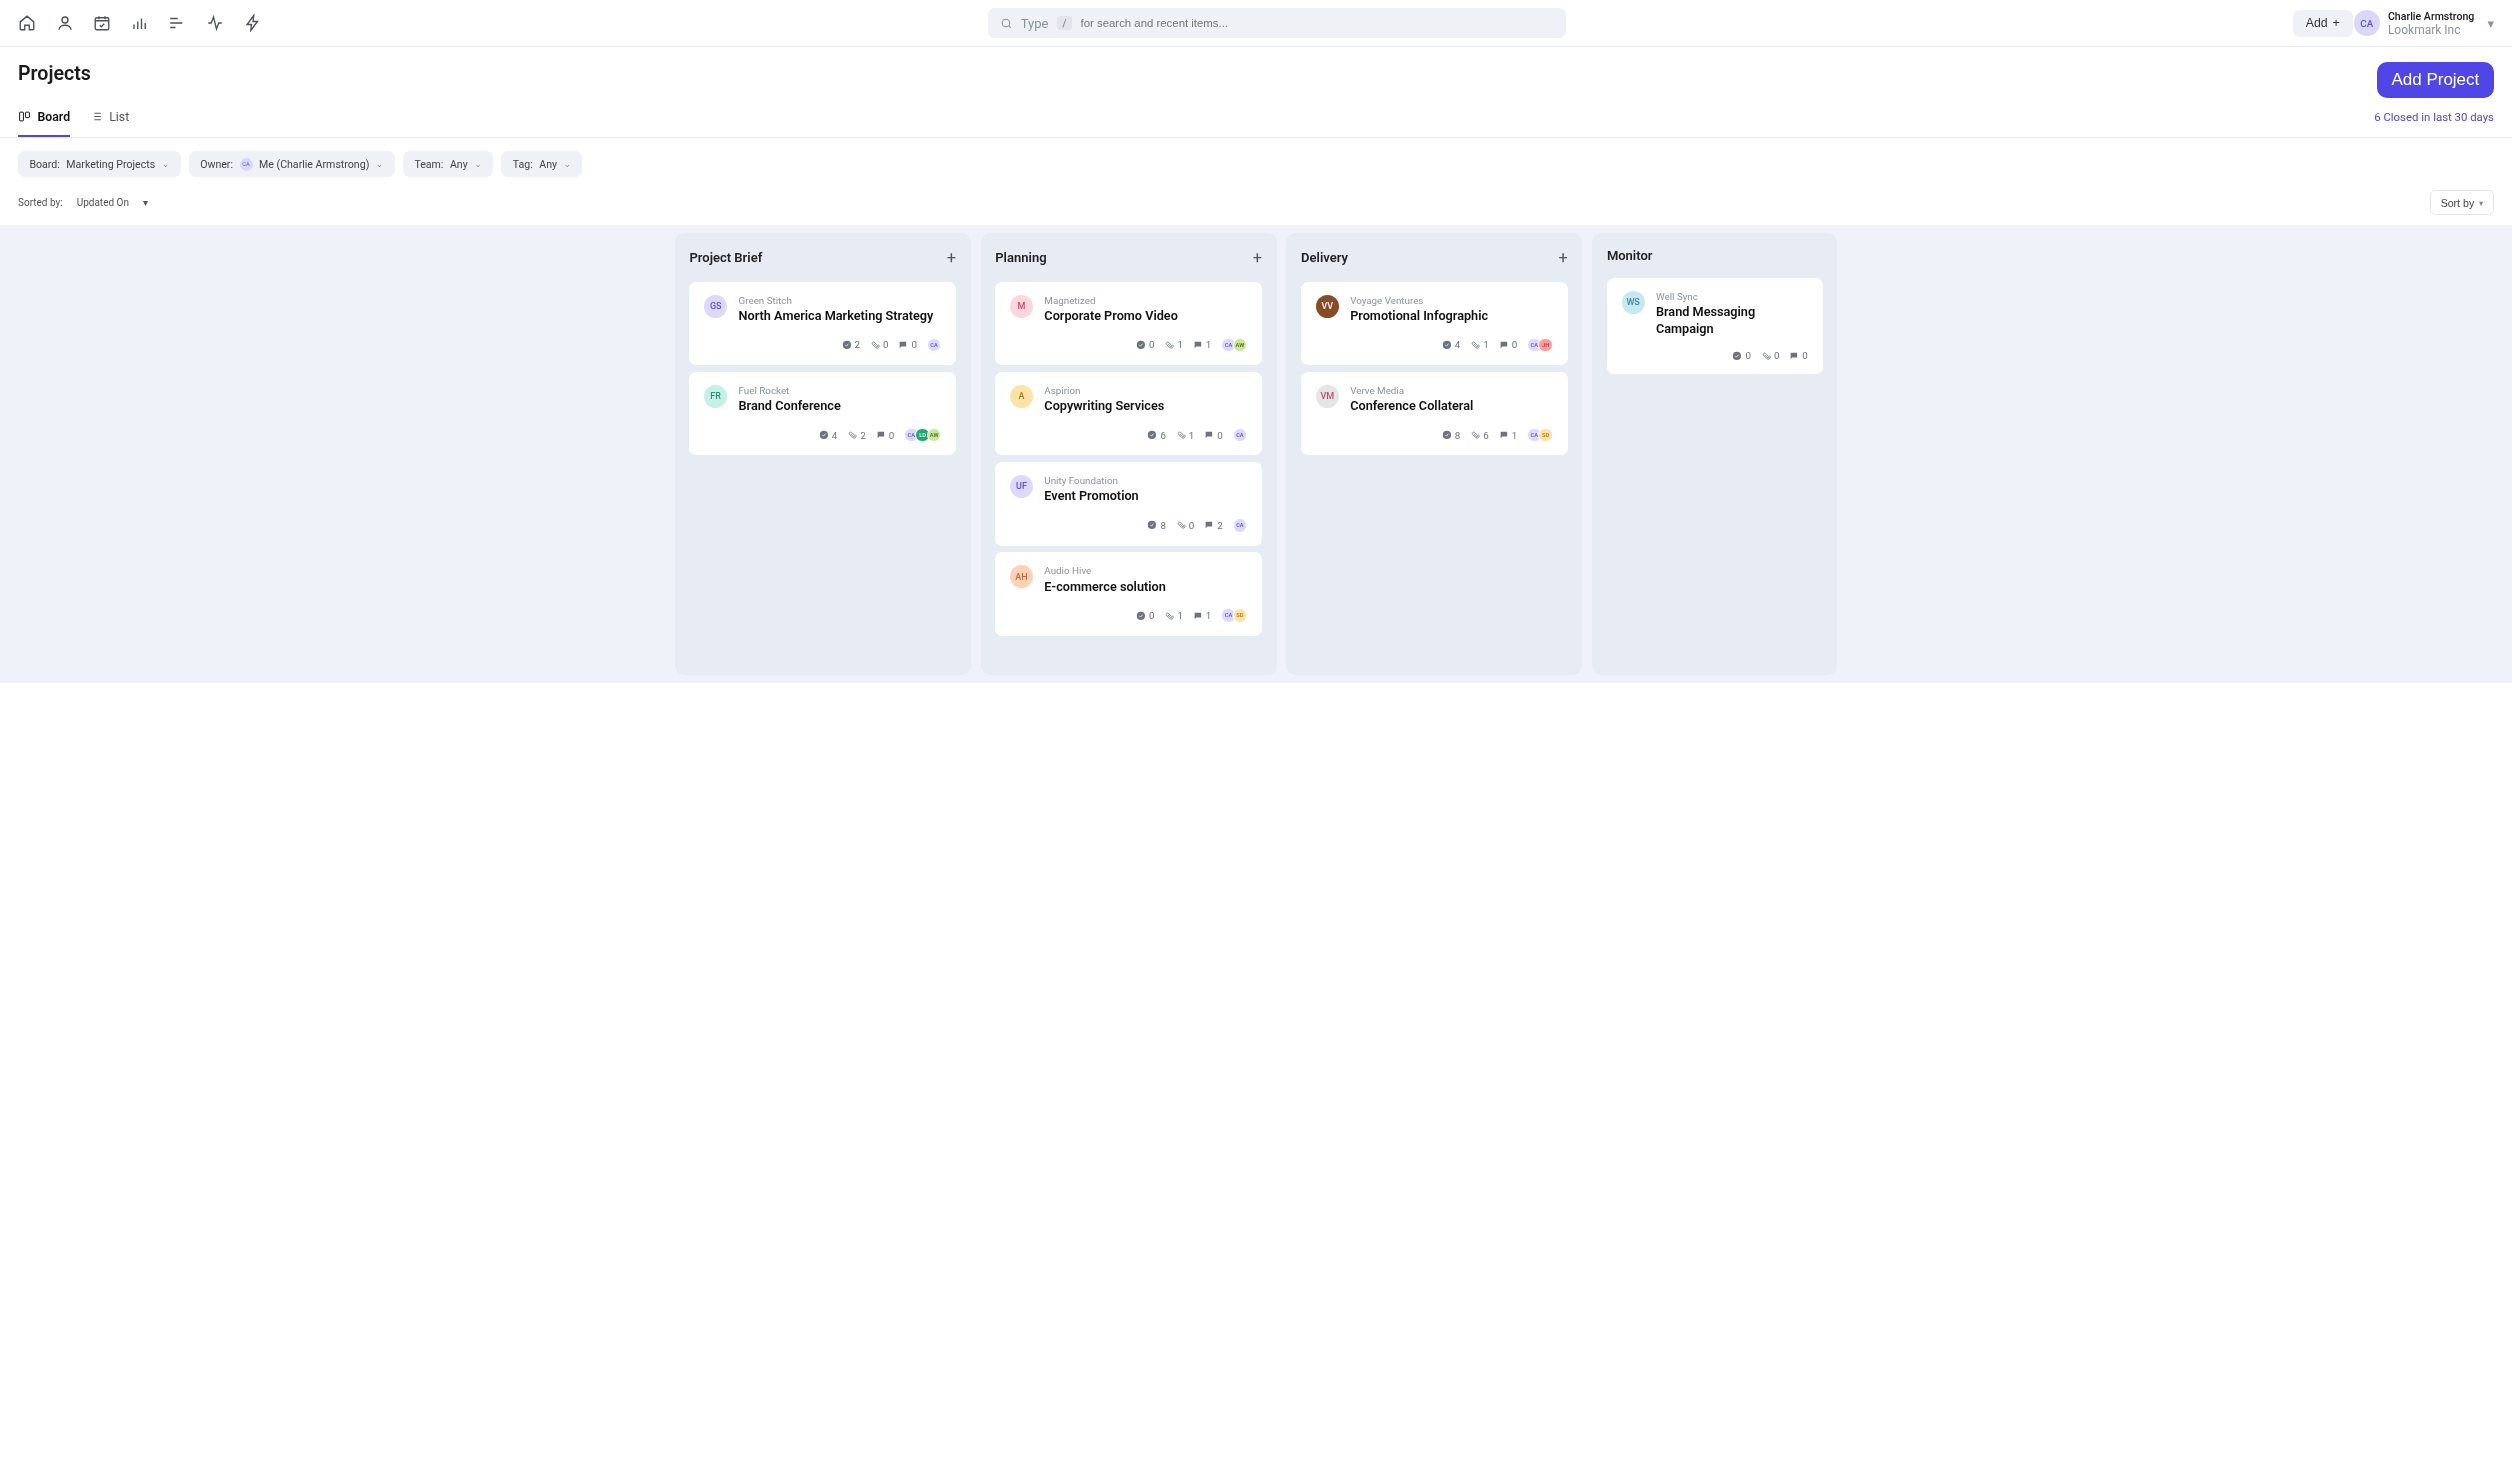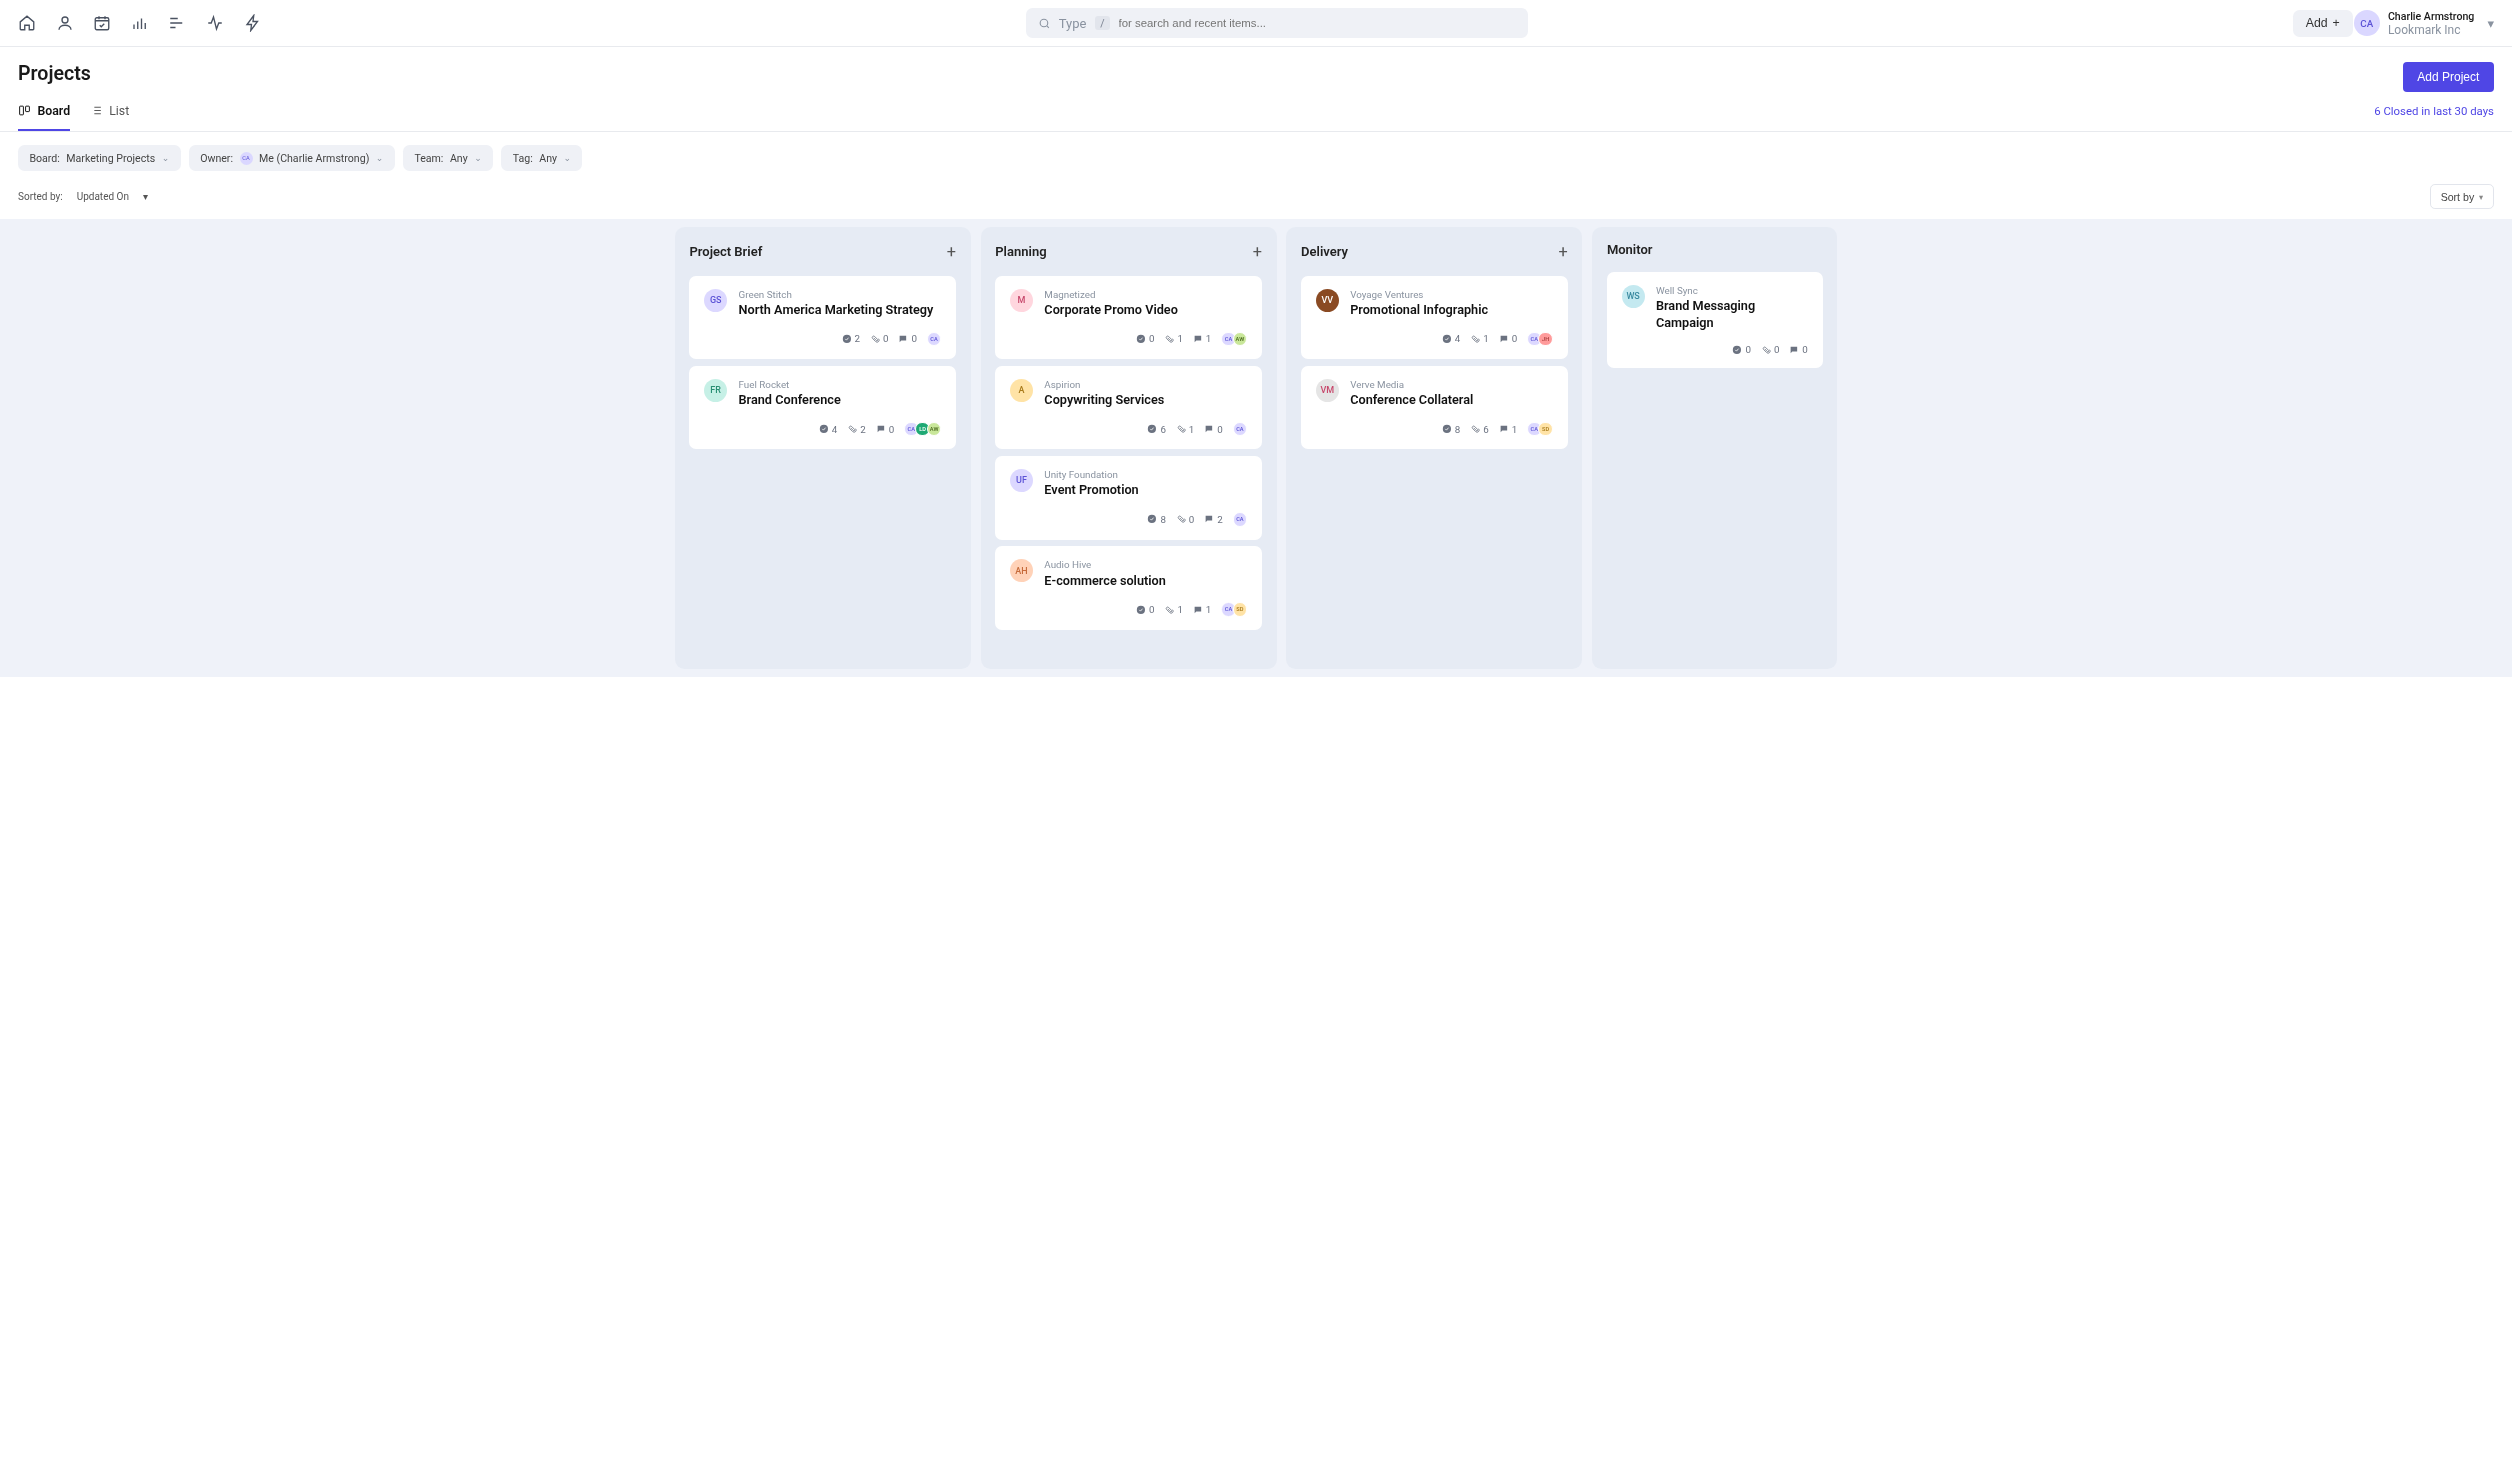--- a/index.html
+++ b/index.html
@@ -1,34 +1,34 @@
 <!DOCTYPE html>
 <html style="font-size:13px"><head>
 <meta charset="utf-8">
 <style>
 * { box-sizing: border-box; margin: 0; padding: 0; }
 body { font-family: -apple-system, BlinkMacSystemFont, "Segoe UI", Roboto, sans-serif; background: #fff; color: #1a1a1a; }
 .topbar { display:flex; align-items:center; padding: 8.2px 18px; border-bottom:0.8px solid #e8eaee; gap:11.4px; }
 .nav-icons { display:flex; gap:19.6px; }
 .nav-icon { width:18px; height:18px; display:flex; align-items:center; justify-content:center; color:#4a5261; cursor:pointer; }
-.search-wrap { flex:0 0 auto; margin-left:auto; margin-right:auto; width:502px; background:#eff1f6; border-radius:6.5px; display:flex; align-items:center; padding:7.4px 11.4px; gap:8.2px; color:#8a93a0; }
+.search-wrap { flex:0 0 auto; margin-left:auto; margin-right:auto; width:578px; background:#eff1f6; border-radius:6.5px; display:flex; align-items:center; padding:7.4px 11.4px; gap:8.2px; color:#8a93a0; }
 .search-slash { background:#e2e5ec; border-radius:3.3px; padding:0.8px 5.7px; font-size:10.6px; color:#7b8392; }
 .search-input { border:none; background:transparent; outline:none; font-size:11.4px; flex:1; color:#6b7280; }
 .topbar-right { display:flex; align-items:center; gap:1px; }
 .add-btn { background:#eff1f6; border:none; border-radius:6.5px; padding:6.5px 13px; font-size:12.3px; color:#333; cursor:pointer; display:flex; align-items:center; gap:4.9px; }
 .user-chip { display:flex; align-items:center; gap:8.2px; cursor:pointer; }
 .avatar { width:26px; height:26px; border-radius:50%; display:flex; align-items:center; justify-content:center; font-size:9.8px; font-weight:500; }
 .avatar-ca { background:#dad7ff; color:#5b52d6; }
 .user-meta .name { font-size:10.6px; font-weight:500; }
 .user-meta .co { font-size:12px; color:#8a93a0; }
 .chev { margin-left:4.9px; color:#8a93a0; }
 
 .page-head { padding:14.7px 18px 0; display:flex; justify-content:space-between; align-items:flex-start; }
 .page-title { font-size:19.6px; font-weight:600; }
-.add-project { background:#4f46e5; color:#fff; border:none; border-radius:4px; padding:8.2px 14.7px; font-size:12px; font-weight:500; cursor:pointer; }
+.add-project { background:#4f46e5; color:#fff; border:none; border-radius:10px; padding:8.2px 14.7px; font-size:17px; font-weight:500; cursor:pointer; }
 
 .tabs-row { display:flex; justify-content:space-between; padding:11.4px 18px 0; border-bottom:0.8px solid #e8eaee; }
 .tabs { display:flex; gap:19.6px; }
 .tab { display:flex; align-items:center; gap:6.5px; padding-bottom:11.4px; font-size:12.3px; color:#555; cursor:pointer; border-bottom:2.5px solid transparent; }
 .tab.active { color:#111; font-weight:600; border-bottom-color:#4f46e5; }
 .closed-link { color:#4f46e5; font-size:11.4px; padding-bottom:11.4px; cursor:pointer; }
 
 .filters { display:flex; gap:8.2px; padding:13px 18px 0; }
 .filter { background:#eff1f6; border-radius:6.5px; padding:6.5px 11.4px; font-size:10.6px; color:#444; display:flex; align-items:center; gap:6.5px; cursor:pointer; }
 .filter .mini-av { width:13px; height:13px; border-radius:50%; background:#dad7ff; color:#5b52d6; font-size:5.7px; display:flex; align-items:center; justify-content:center; }

